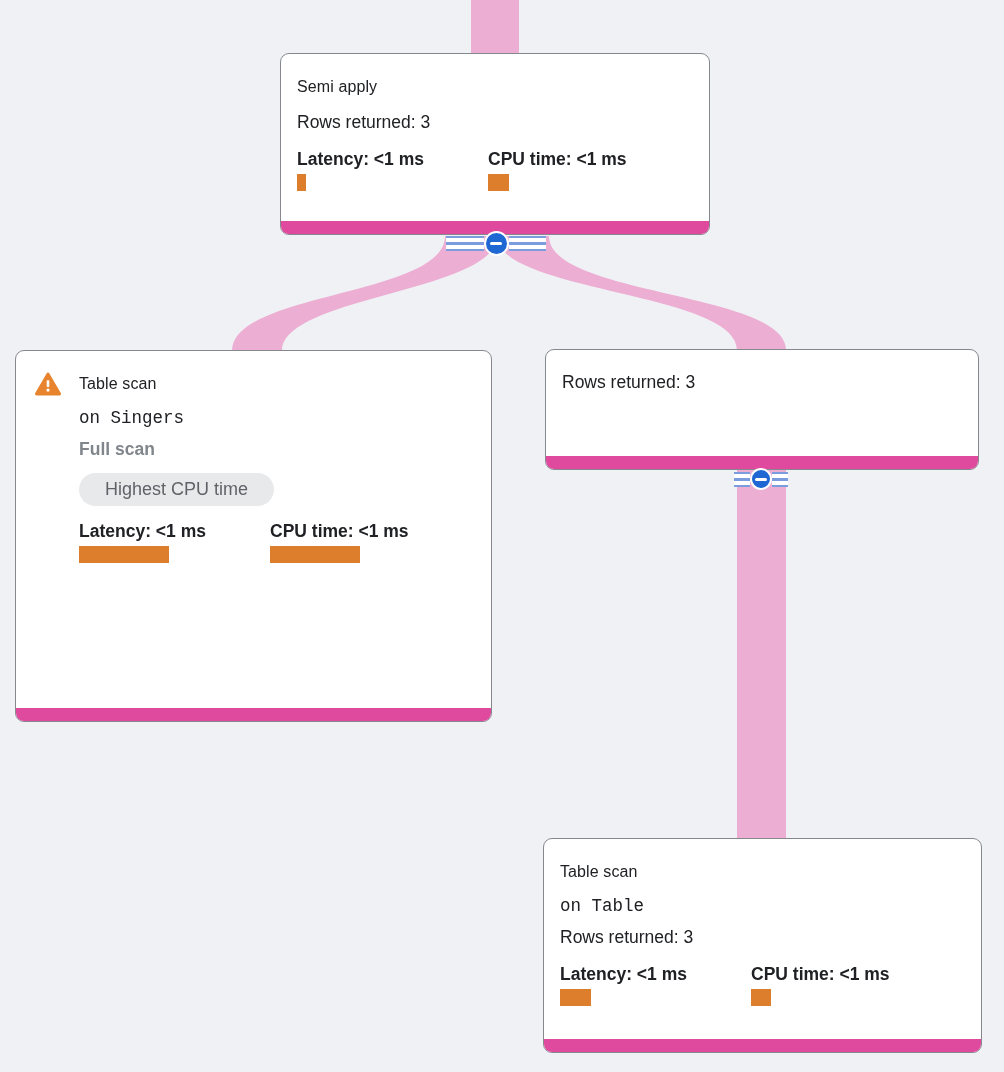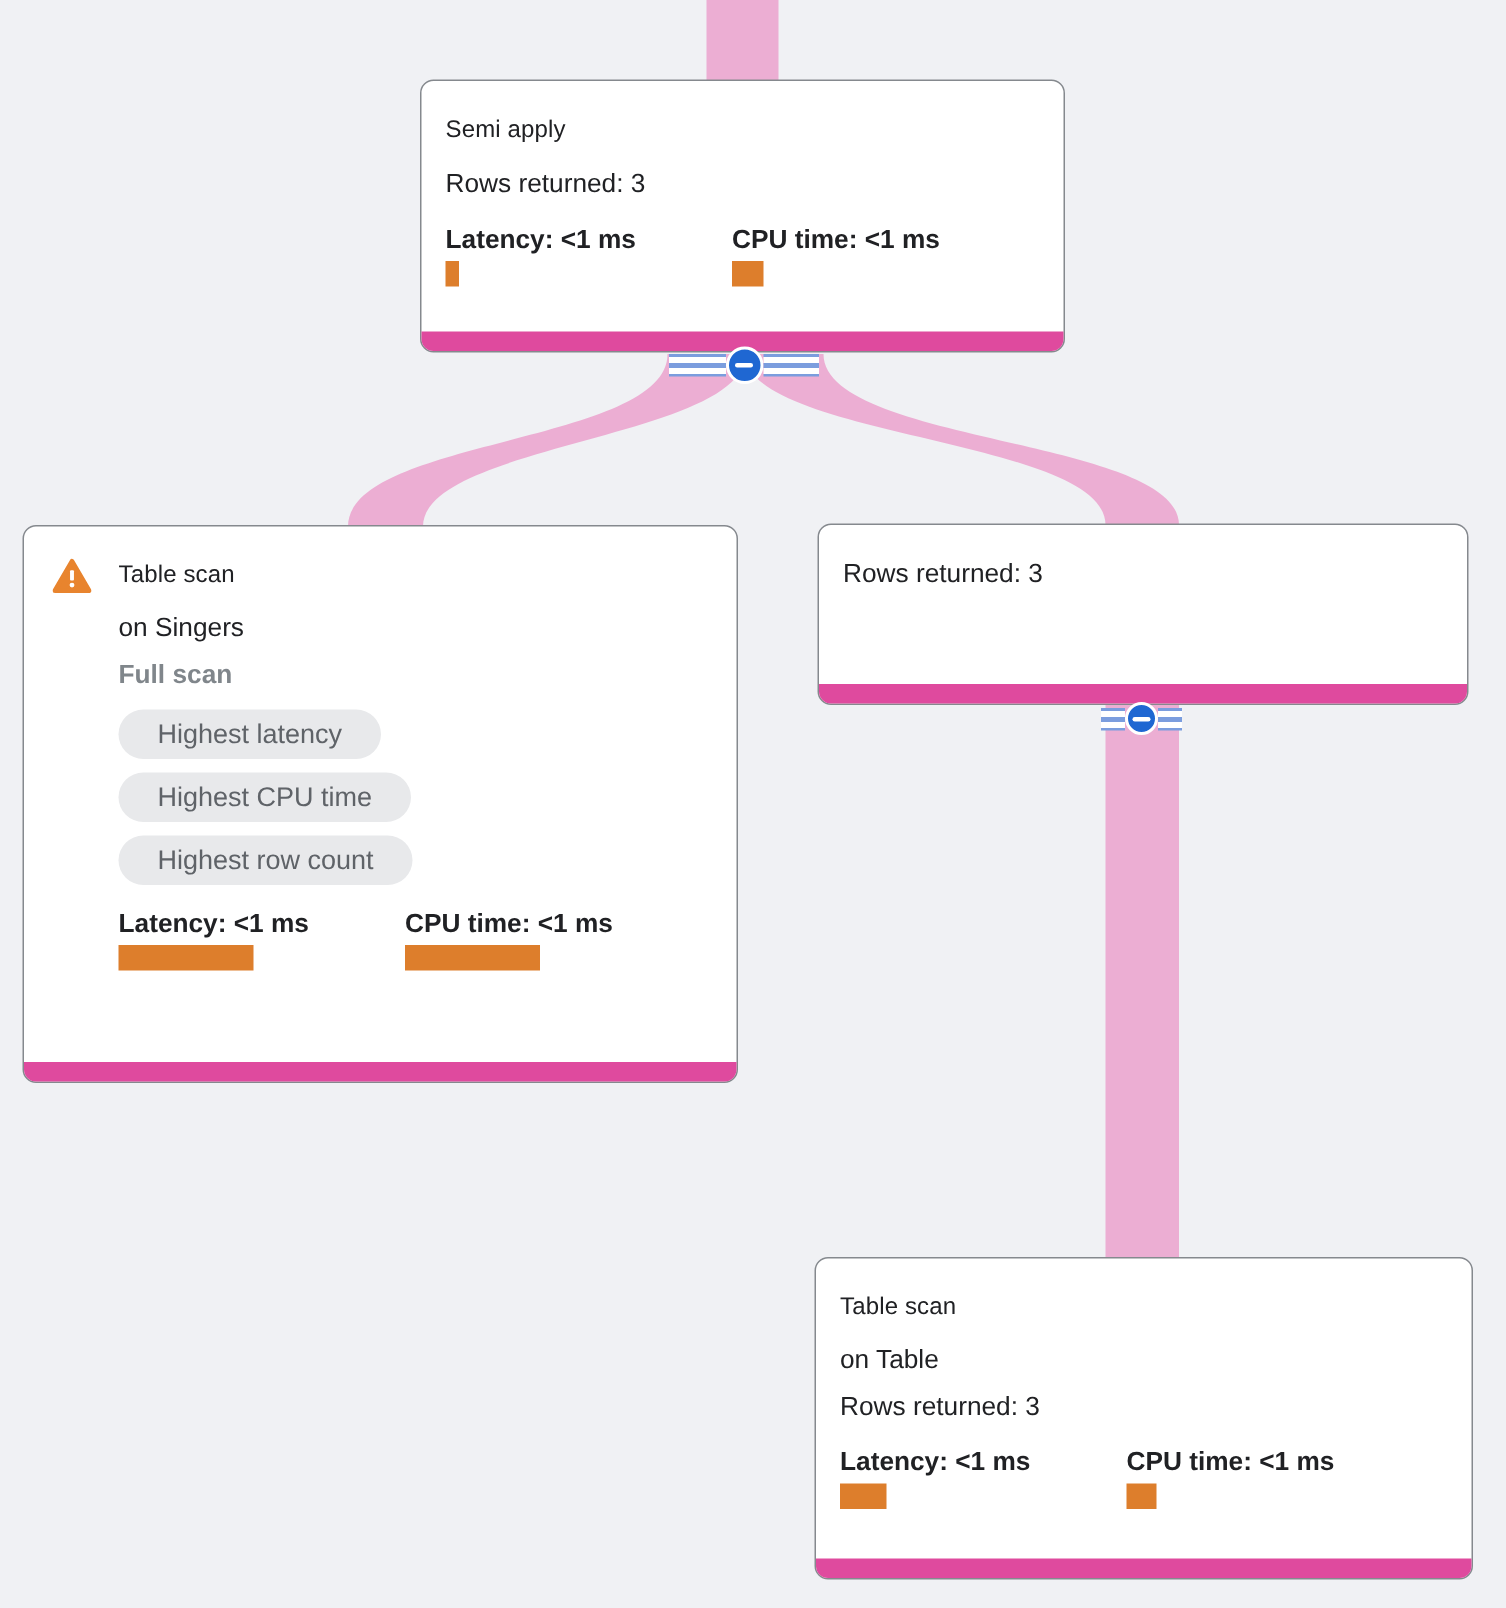--- a/index.html
+++ b/index.html
@@ -64,21 +64,21 @@
   .text-line{
     font-size:17.5px;
     line-height:24px;
     color:var(--text-primary);
   }
   .scan-type{
     color:var(--text-secondary);
     margin-bottom:12px;
     font-weight:bold;
   }
-  .mb7{margin-bottom:7px;}
+  .mb7{margin-bottom:7px;font-family:Liberation Mono, monospace;}
   .chips{margin-bottom:8px;}
   .chip{
     width:fit-content;
     height:33px;
     line-height:33px;
     padding:0 26px;
     border-radius:17px;
     background:var(--chip-bg);
     color:var(--chip-text);
     font-size:18px;
@@ -173,23 +173,21 @@
           <path d="M12 2 L22.5 20 H1.5 Z" fill="var(--warning-orange)" stroke="var(--warning-orange)" stroke-width="3" stroke-linejoin="round"></path>
           <rect x="10.8" y="7.5" width="2.4" height="6.2" rx="0.6" fill="#fff"></rect>
           <circle cx="12" cy="16.6" r="1.5" fill="#fff"></circle>
         </svg>
       </span>
       <div class="indent">
         <div class="card-title" style="margin-bottom:9px">Table scan</div>
         <div class="text-line mb7">on Singers</div>
         <div class="text-line scan-type">Full scan</div>
         <div class="chips">
-          <div class="chip">Highest latency</div>
           <div class="chip">Highest CPU time</div>
-          <div class="chip">Highest row count</div>
         </div>
         <div class="metrics">
           <div class="metric">
             <div class="text-line">Latency: &lt;1 ms</div>
             <div class="metric-bar" style="width: 90px;"></div>
           </div>
           <div class="metric">
             <div class="text-line">CPU time: &lt;1 ms</div>
             <div class="metric-bar" style="width: 90px;"></div>
           </div>

